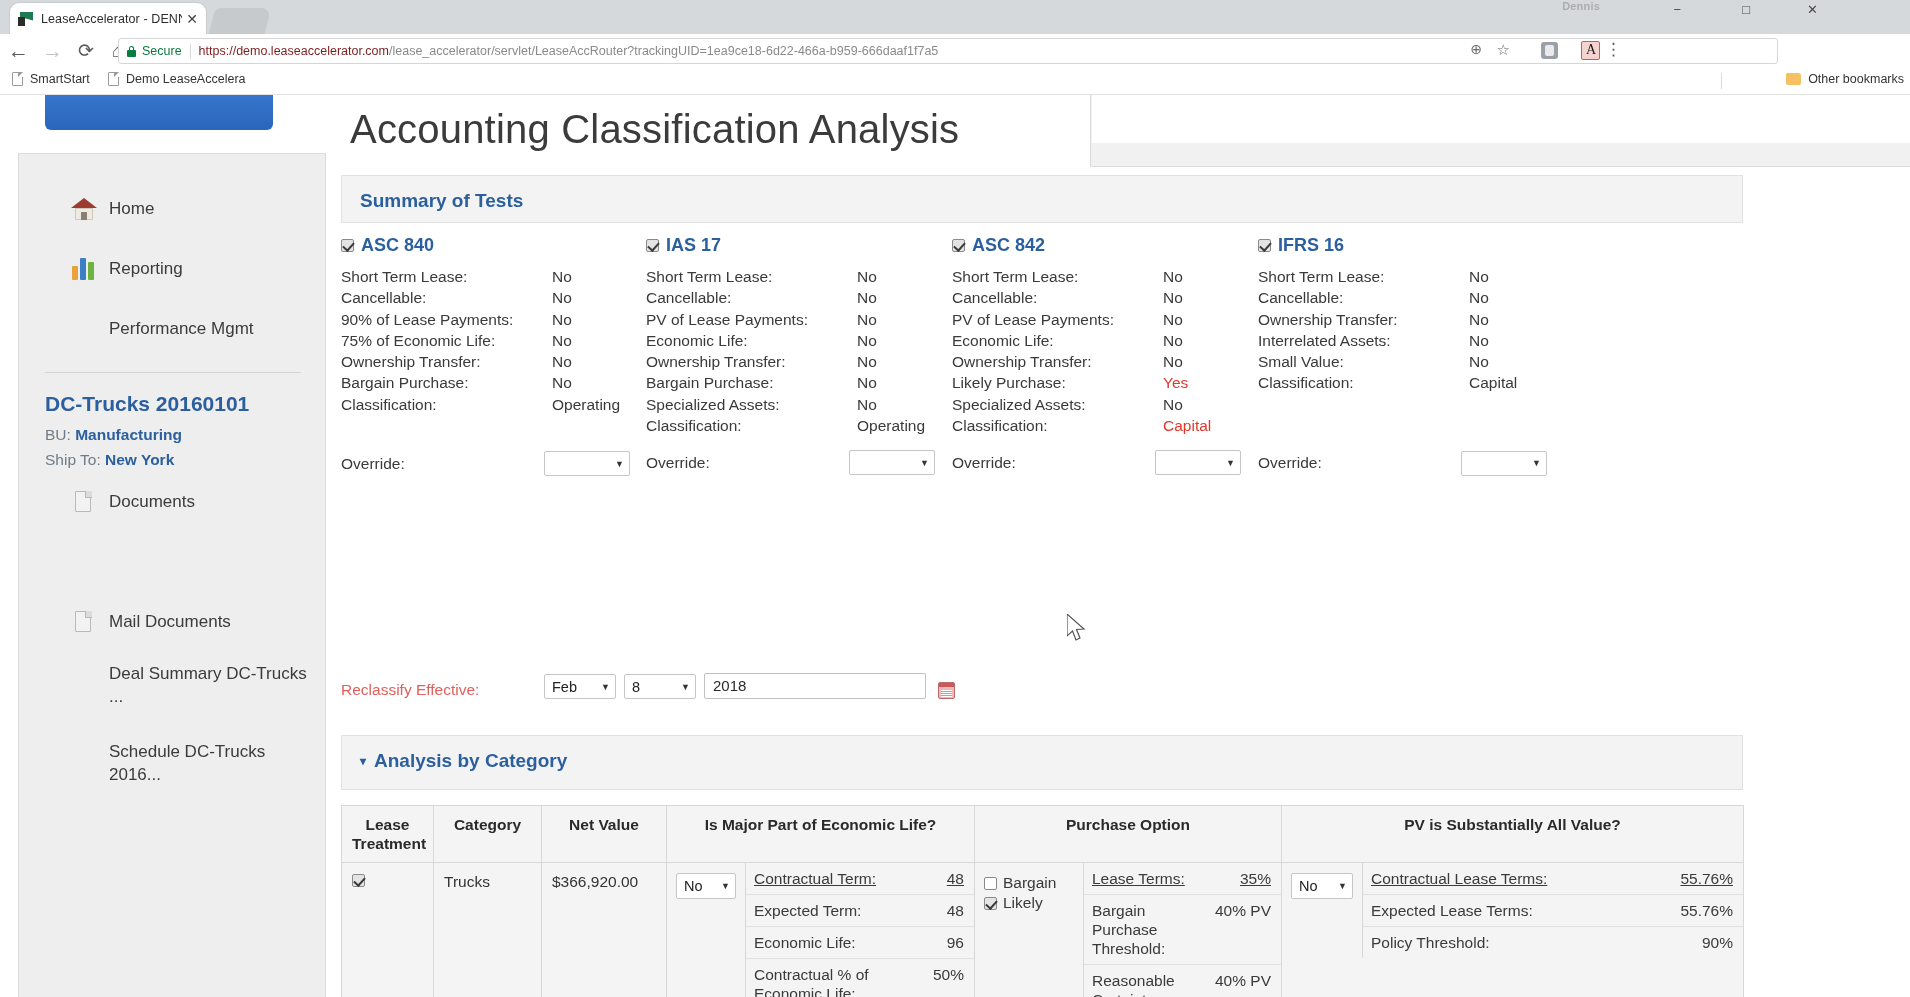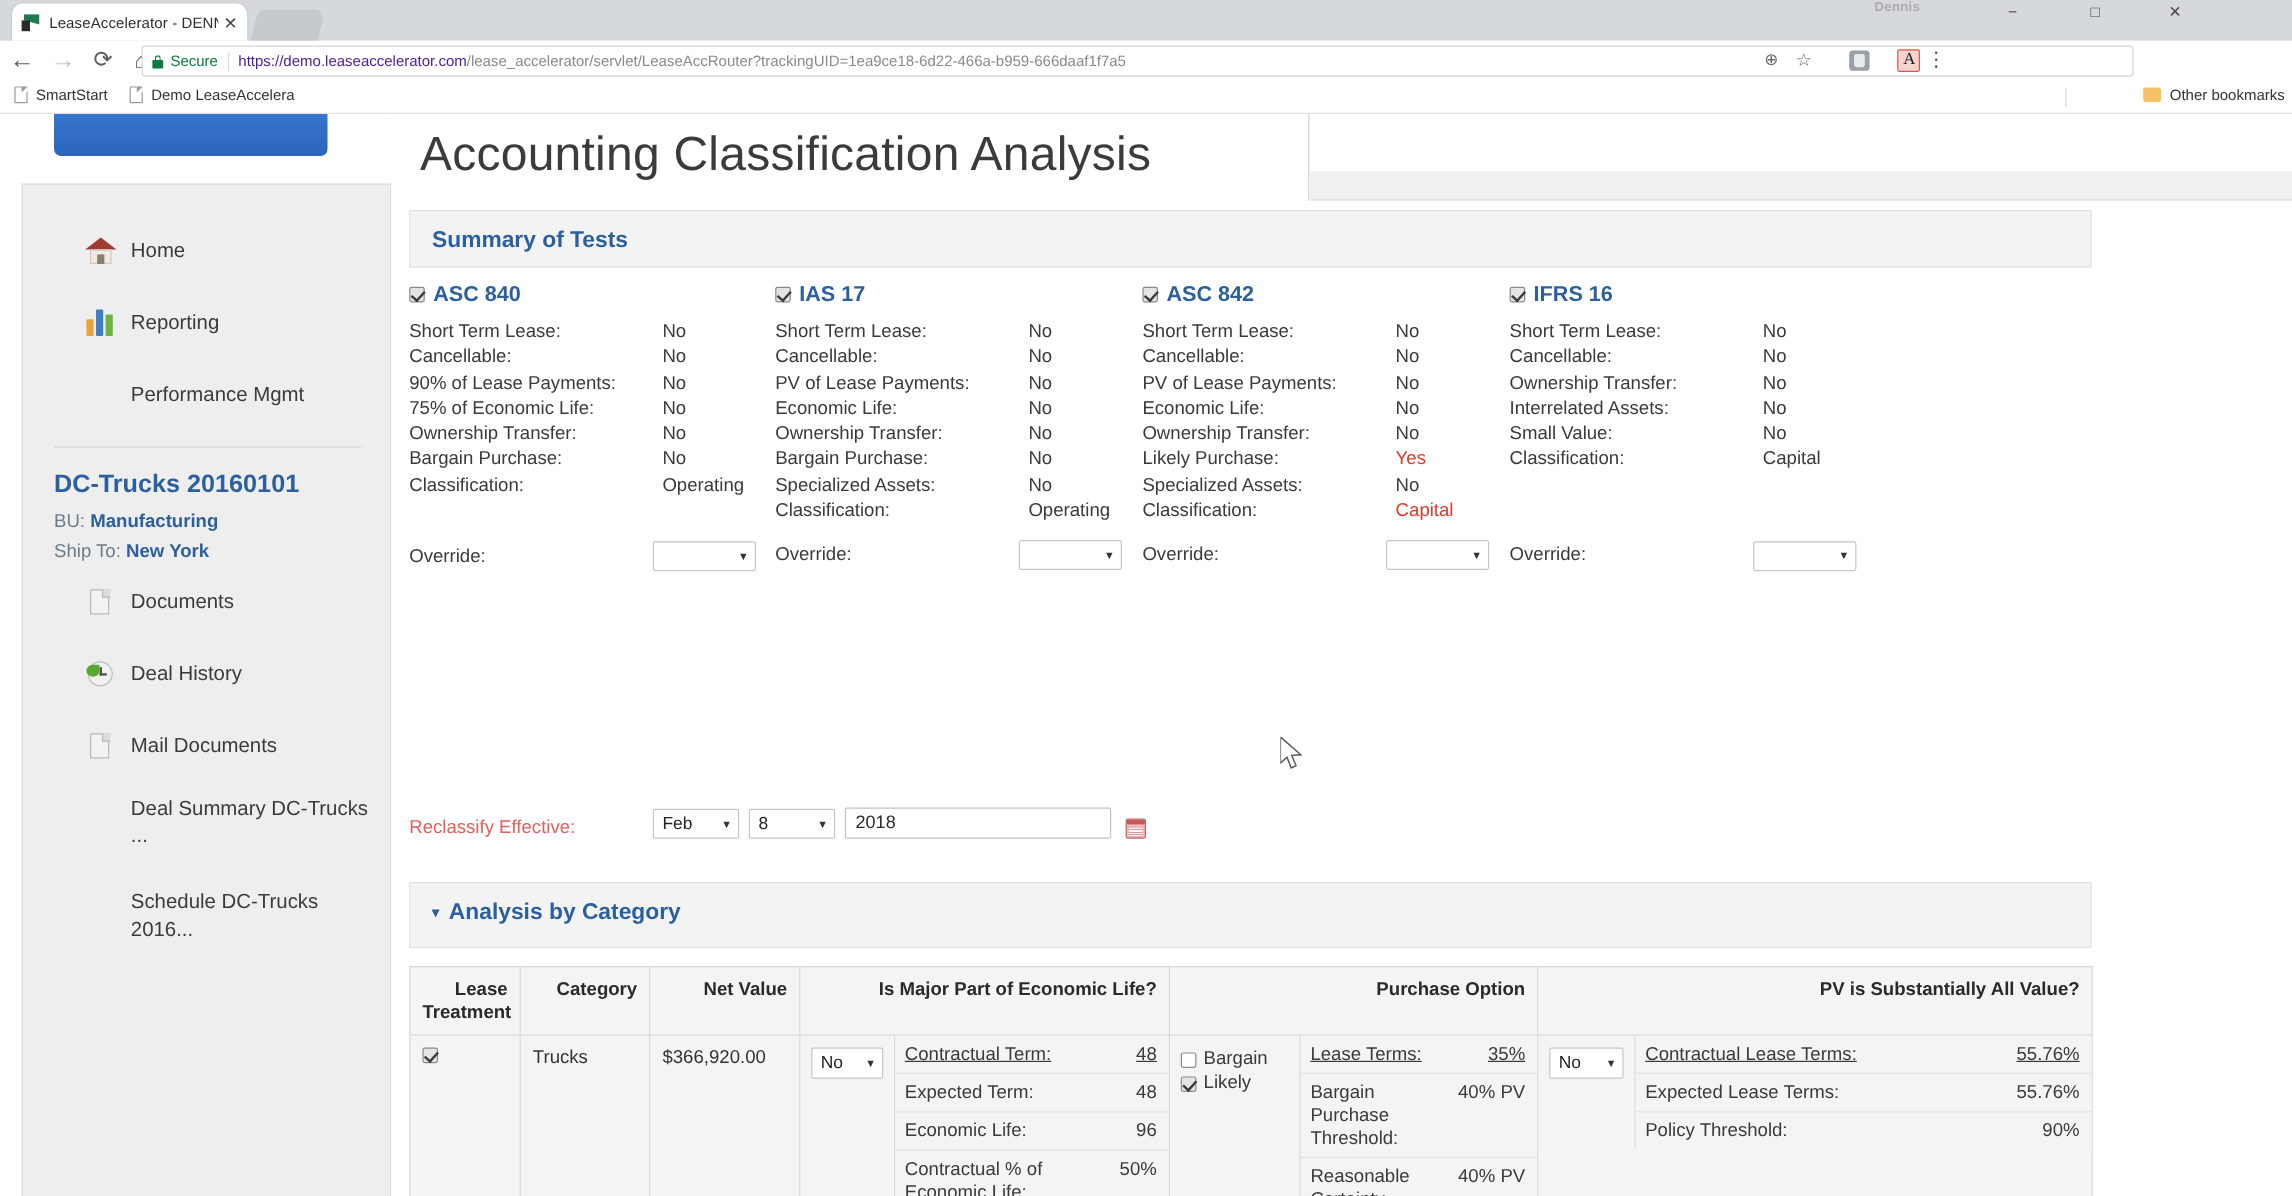--- a/index.html
+++ b/index.html
@@ -55,21 +55,21 @@
     position:absolute; left:118px; top:4px; width:1660px; height:26px;
     border:1px solid #d6d6d6; border-radius:3px; background:#fff;
     display:flex; align-items:center; padding:0 8px; overflow:hidden;
   }
   .lock { width:9px; height:11px; position:relative; margin-right:6px; flex:0 0 auto;}
   .lock i { position:absolute; left:0; bottom:0; width:9px; height:7px; background:#0b7c3f; border-radius:1px; display:block;}
   .lock b { position:absolute; left:2px; top:0; width:5px; height:6px; border:1.6px solid #0b7c3f; border-bottom:none; border-radius:3px 3px 0 0; display:block;}
   .secure-txt { color:#0b7c3f; font-size:12.5px; margin-right:8px; white-space:nowrap; }
   .omni-div { width:1px; height:15px; background:#d8d8d8; margin-right:8px; flex:0 0 auto;}
   .url { font-size:12.5px; white-space:nowrap; overflow:hidden; }
-  .url .host { color:#4c1d95; }
+  .url .host { color:#7f1d1d; }
   .url .path { color:#8a8a8a; }
   .omni-r { position:absolute; top:7px; color:#6a6a6a; font-size:14px; }
   .o-zoom { right:428px; }
   .o-star { right:400px; font-size:15px; }
   .ext1 { position:absolute; right:352px; top:8px; width:17px; height:17px; background:#9aa0a6; border-radius:3px; }
   .ext1:after{ content:""; position:absolute; left:4px; top:3px; width:9px; height:11px; background:#e9eaec; border-radius:2px;}
   .ext2 { position:absolute; right:310px; top:7px; width:19px; height:19px; background:#f5d3cf; border:1px solid #d9564c; border-radius:2px;}
   .ext2:after{ content:"A"; position:absolute; left:4px; top:0px; font-size:14px; color:#1a1a1a; font-family:"Liberation Serif",serif;}
   .kebab { position:absolute; right:288px; top:5px; font-size:17px; color:#5b5b5b; letter-spacing:0; }
 
@@ -209,21 +209,21 @@
 
   #analysisPanel { top:640px; height:55px; }
 
   
   .atable {
     position:absolute; left:15px; top:710px; width:1402px;
     border-collapse:collapse; font-size:15.5px; color:#333; background:#fff;
     table-layout:fixed;
   }
   .atable th {
-    border:1px solid #d8d8d8; background:#f4f4f4; text-align:right;
+    border:1px solid #d8d8d8; background:#f4f4f4; text-align:center;
     font-weight:bold; font-size:15.5px; color:#2a2a2a;
     padding:9px 10px; vertical-align:top; line-height:19px;
   }
   .atable td {
     border:1px solid #d8d8d8; vertical-align:top; padding:0; background:#f4f4f4;
   }
   .cell-pad { padding:10px 10px; }
   .subtbl { width:100%; border-collapse:collapse; }
   .subtbl td { border:none; border-top:1px solid #e0e0e0; padding:6px 10px 6px 8px; font-size:15.5px; color:#3a3a3a; line-height:19px; background:#f4f4f4;}
   .subtbl tr:first-child td { border-top:none;text-decoration:underline; }
@@ -337,29 +337,20 @@
       <span>Ship To:</span>
       <b>New York</b>
     </div>
 
     <div class="nav-item" style="top:328px">
       <span class="ni-ico ico-doc">
           <span class="sh"></span>
           <span class="fold2"></span>
         </span>
       <span class="ni-lbl">Documents</span>
-    </div>
-    <div class="nav-item" style="top:388px">
-      <span class="ni-ico ico-hist">
-          <span class="c"></span>
-          <span class="hand"></span>
-          <span class="hand2"></span>
-          <span class="g2"></span>
-        </span>
-      <span class="ni-lbl">Deal History</span>
     </div>
     <div class="nav-item" style="top:448px">
       <span class="ni-ico ico-doc">
           <span class="sh"></span>
           <span class="fold2"></span>
         </span>
       <span class="ni-lbl">Mail Documents</span>
     </div>
     <div class="nav-item noicon" style="top:500px; height:56px; align-items:flex-start; padding-top:8px; line-height:23px; padding-right:18px;">
       <span class="ni-lbl">Deal Summary DC-Trucks ...</span>

